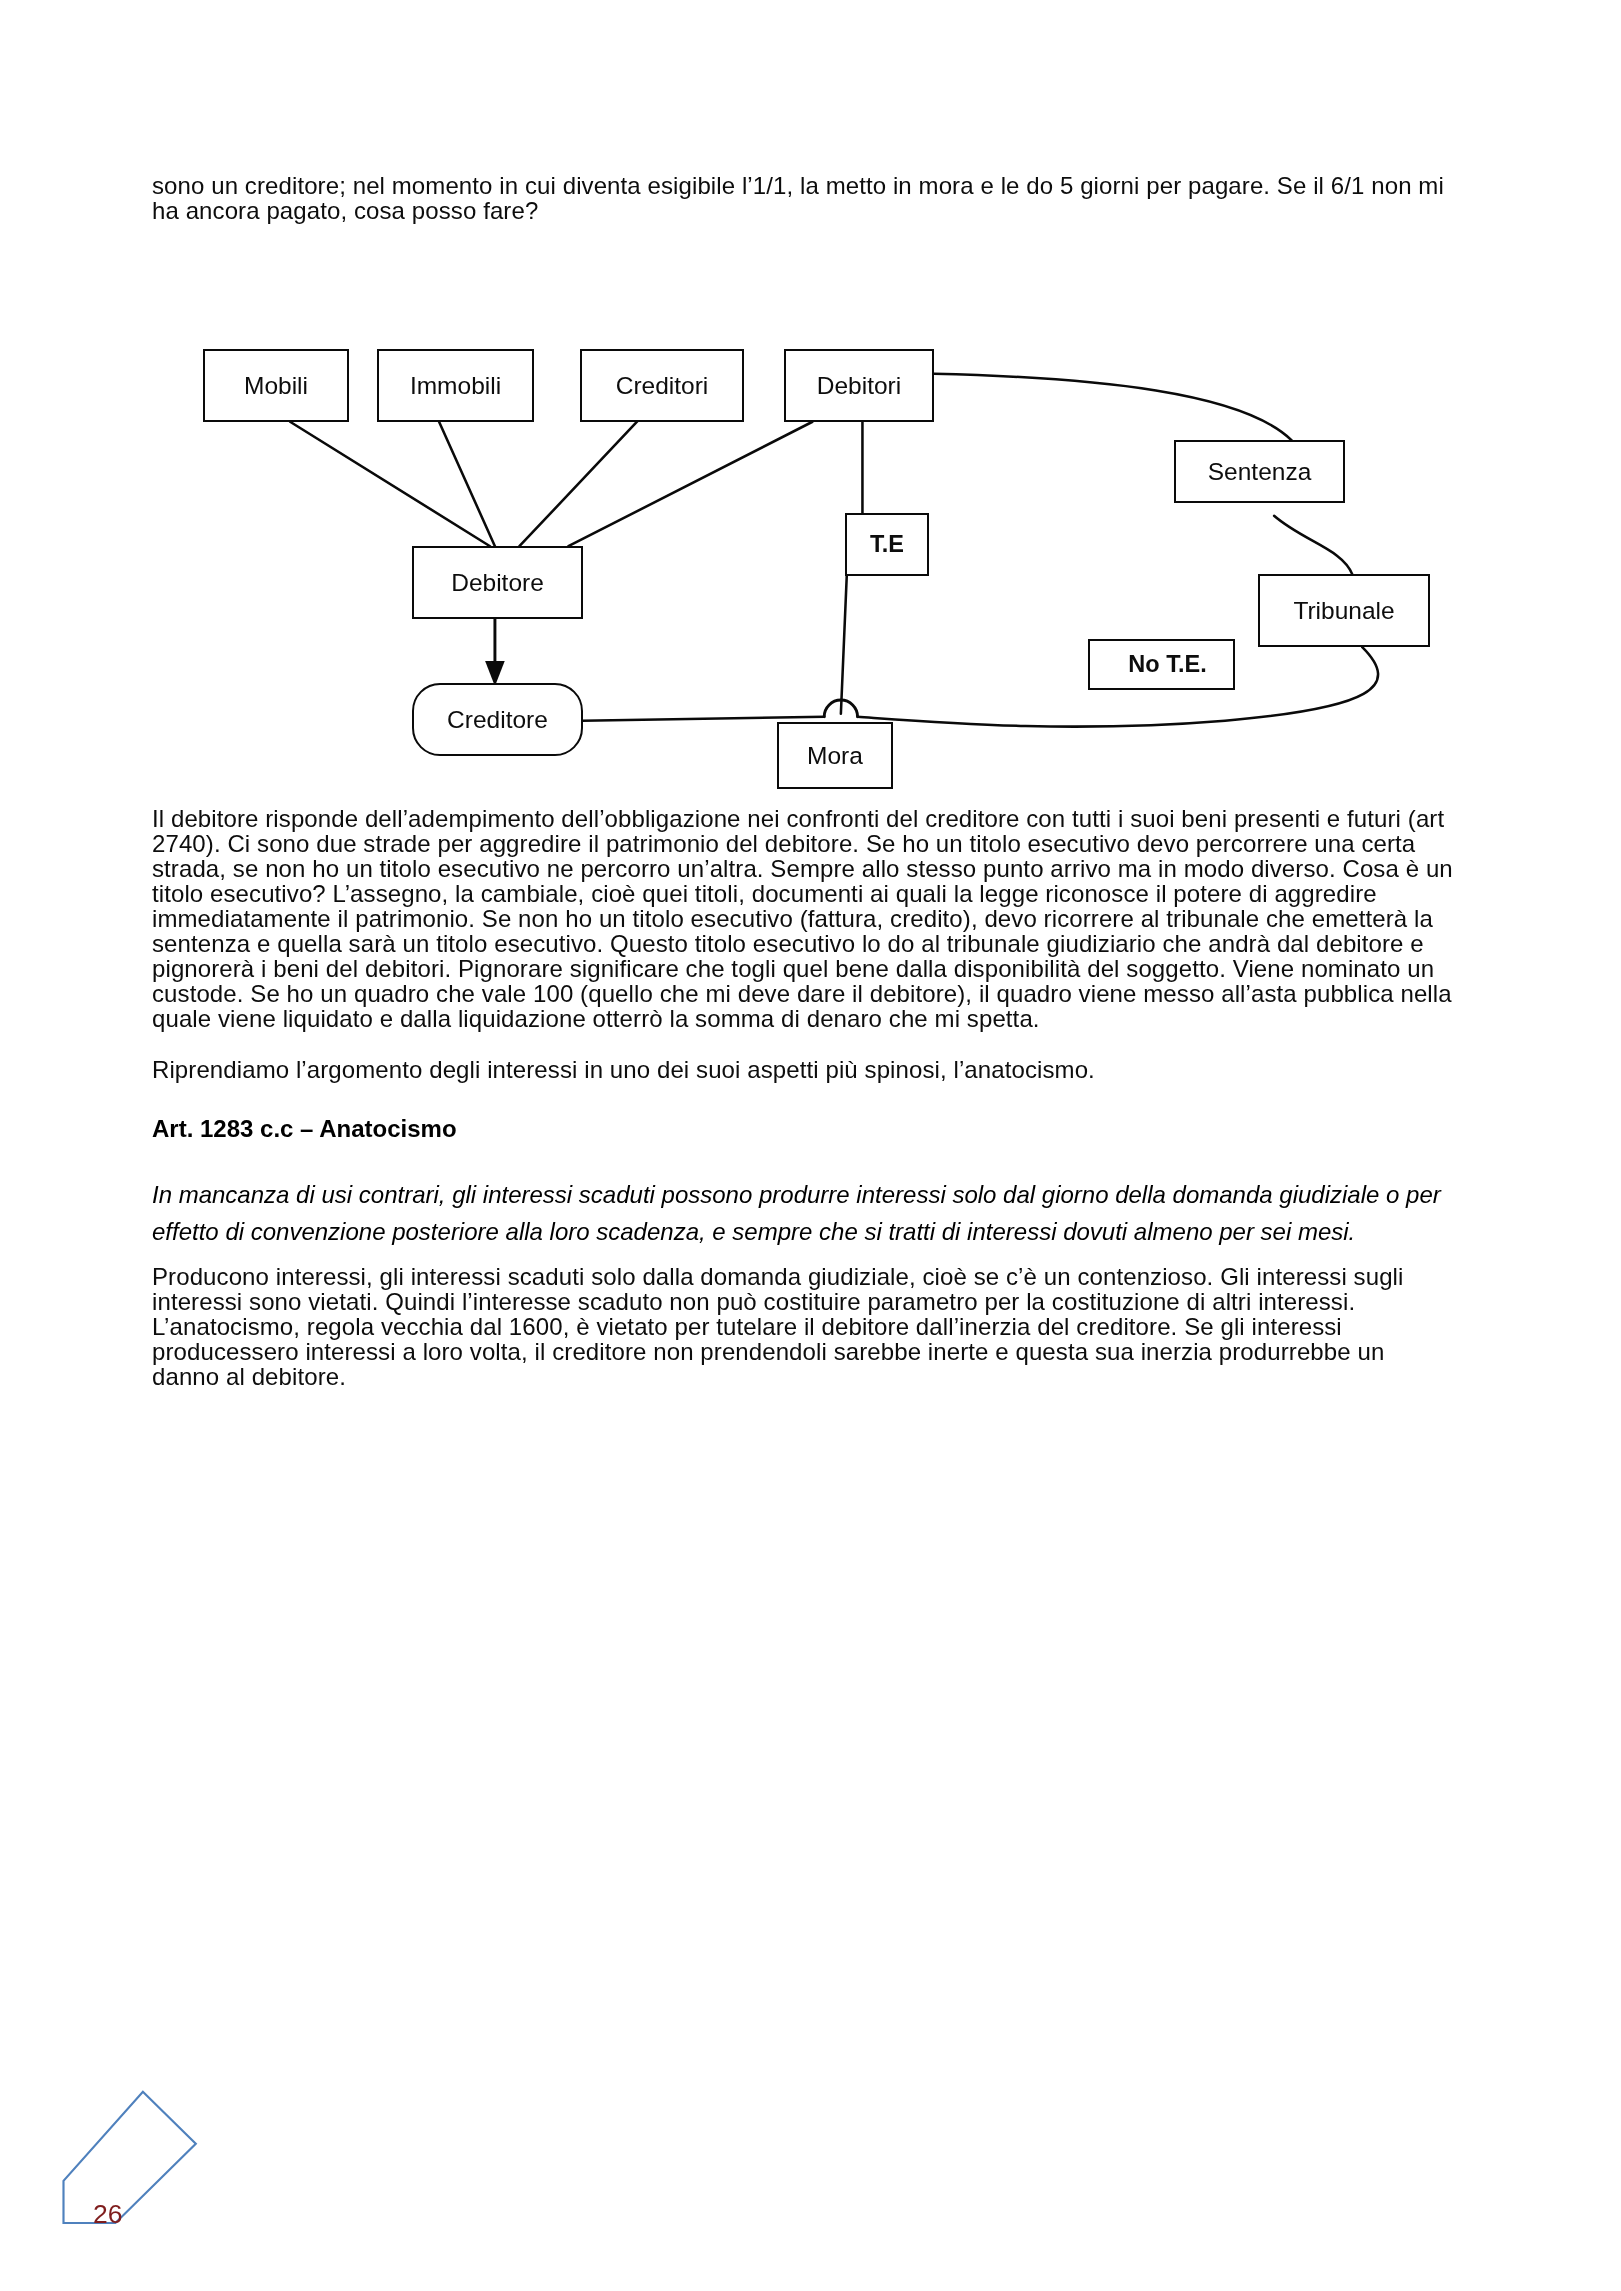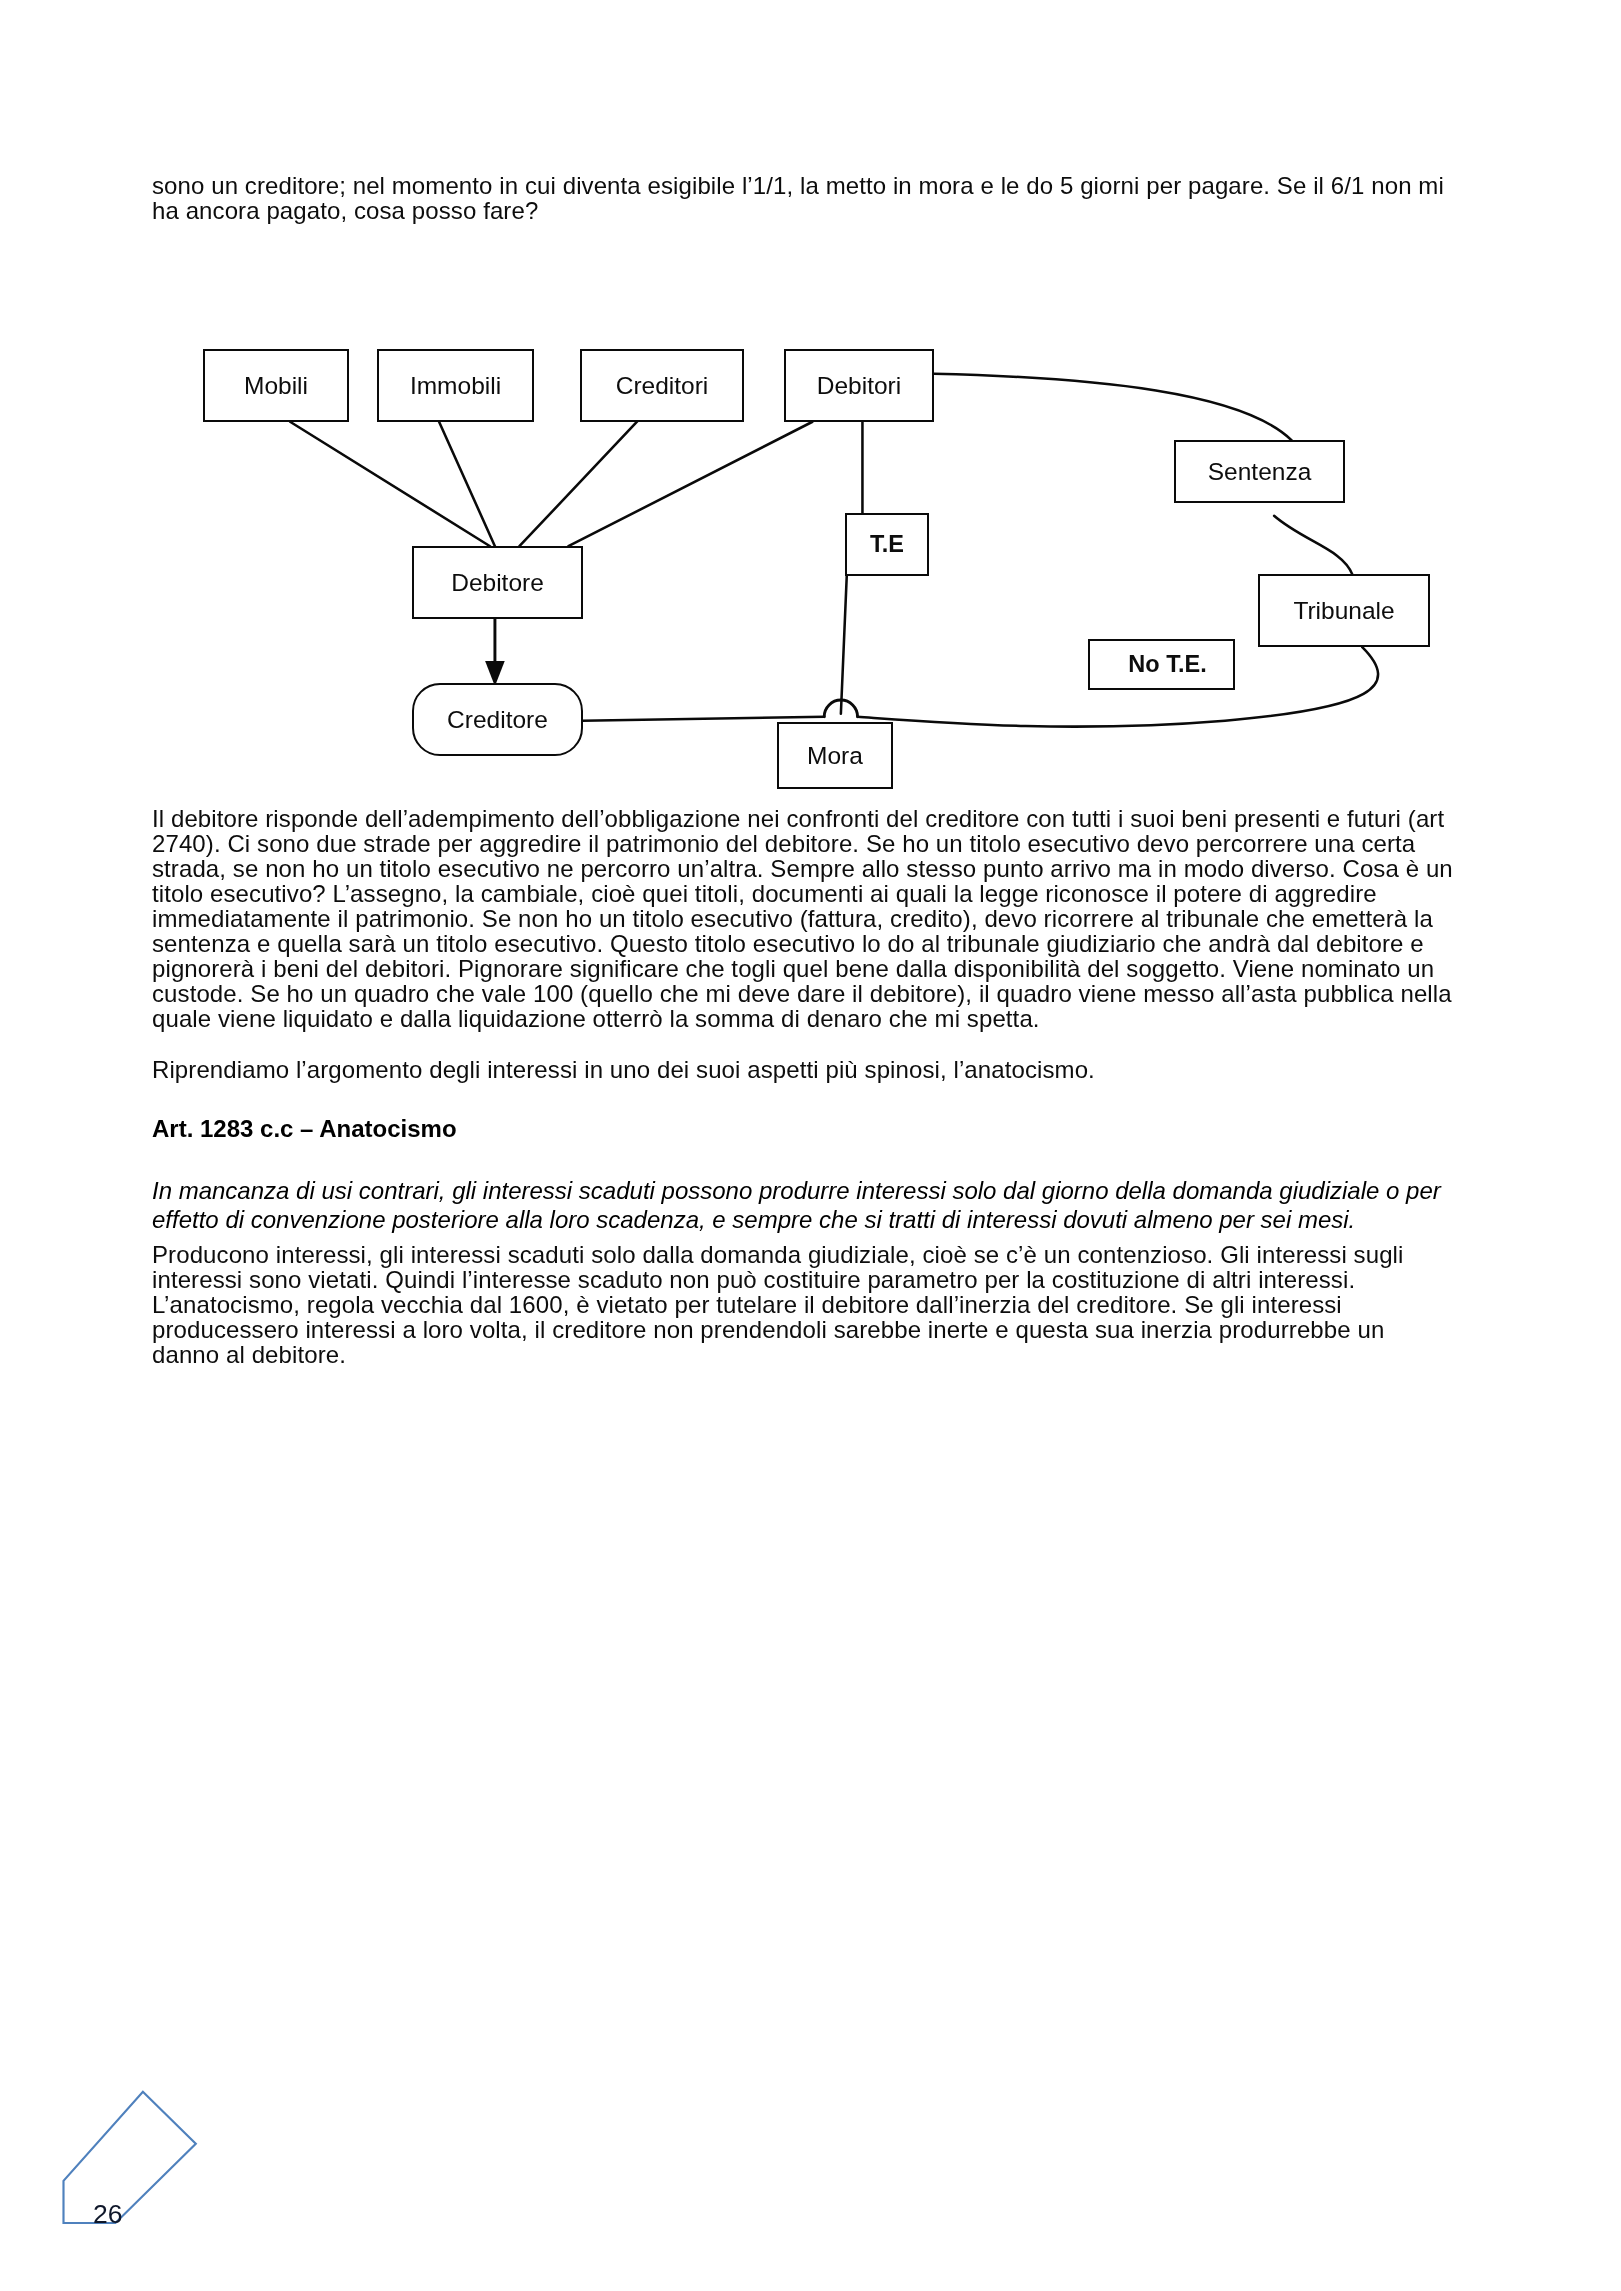--- a/index.html
+++ b/index.html
@@ -23,23 +23,23 @@
     margin:0 0 25.5px 0;
     font-size:24px;
     line-height:25px;
     color:#0d0d0d;
     text-align:left;
     letter-spacing:0.1px;
   }
   p.intro { margin-bottom:0; }
   p.italic-quote {
     font-style:italic;
-    margin:0 0 8px 0;
+    margin:0 0 14px 0;
     font-size:24px;
-    line-height:29px;
+    line-height:37px;
   }
   h3.heading {
     margin:0 0 25.5px 0;
     font-size:24px;
     line-height:43px;
     font-weight:bold;
   }
 
   
   #diagram {
@@ -65,21 +65,21 @@
   
   #page-badge {
     position:absolute;
     left:39px; top:2078px;
     width:196px; height:196px;
   }
   #page-badge .num {
     position:absolute;
     left:54px; top:121px;
     font-size:26.5px;
-    color:#0f172a;
+    color:#7f1d1d;
   }
 </style>
 </head>
 <body>
 
 <div class="page">
 
   <div class="text-col" style="top:173px;">
     <p class="body-par intro">sono un creditore; nel momento in cui diventa esigibile l’1/1, la metto in mora e le do 5 giorni per pagare. Se il 6/1 non mi ha ancora pagato, cosa posso fare?</p>
   </div>

